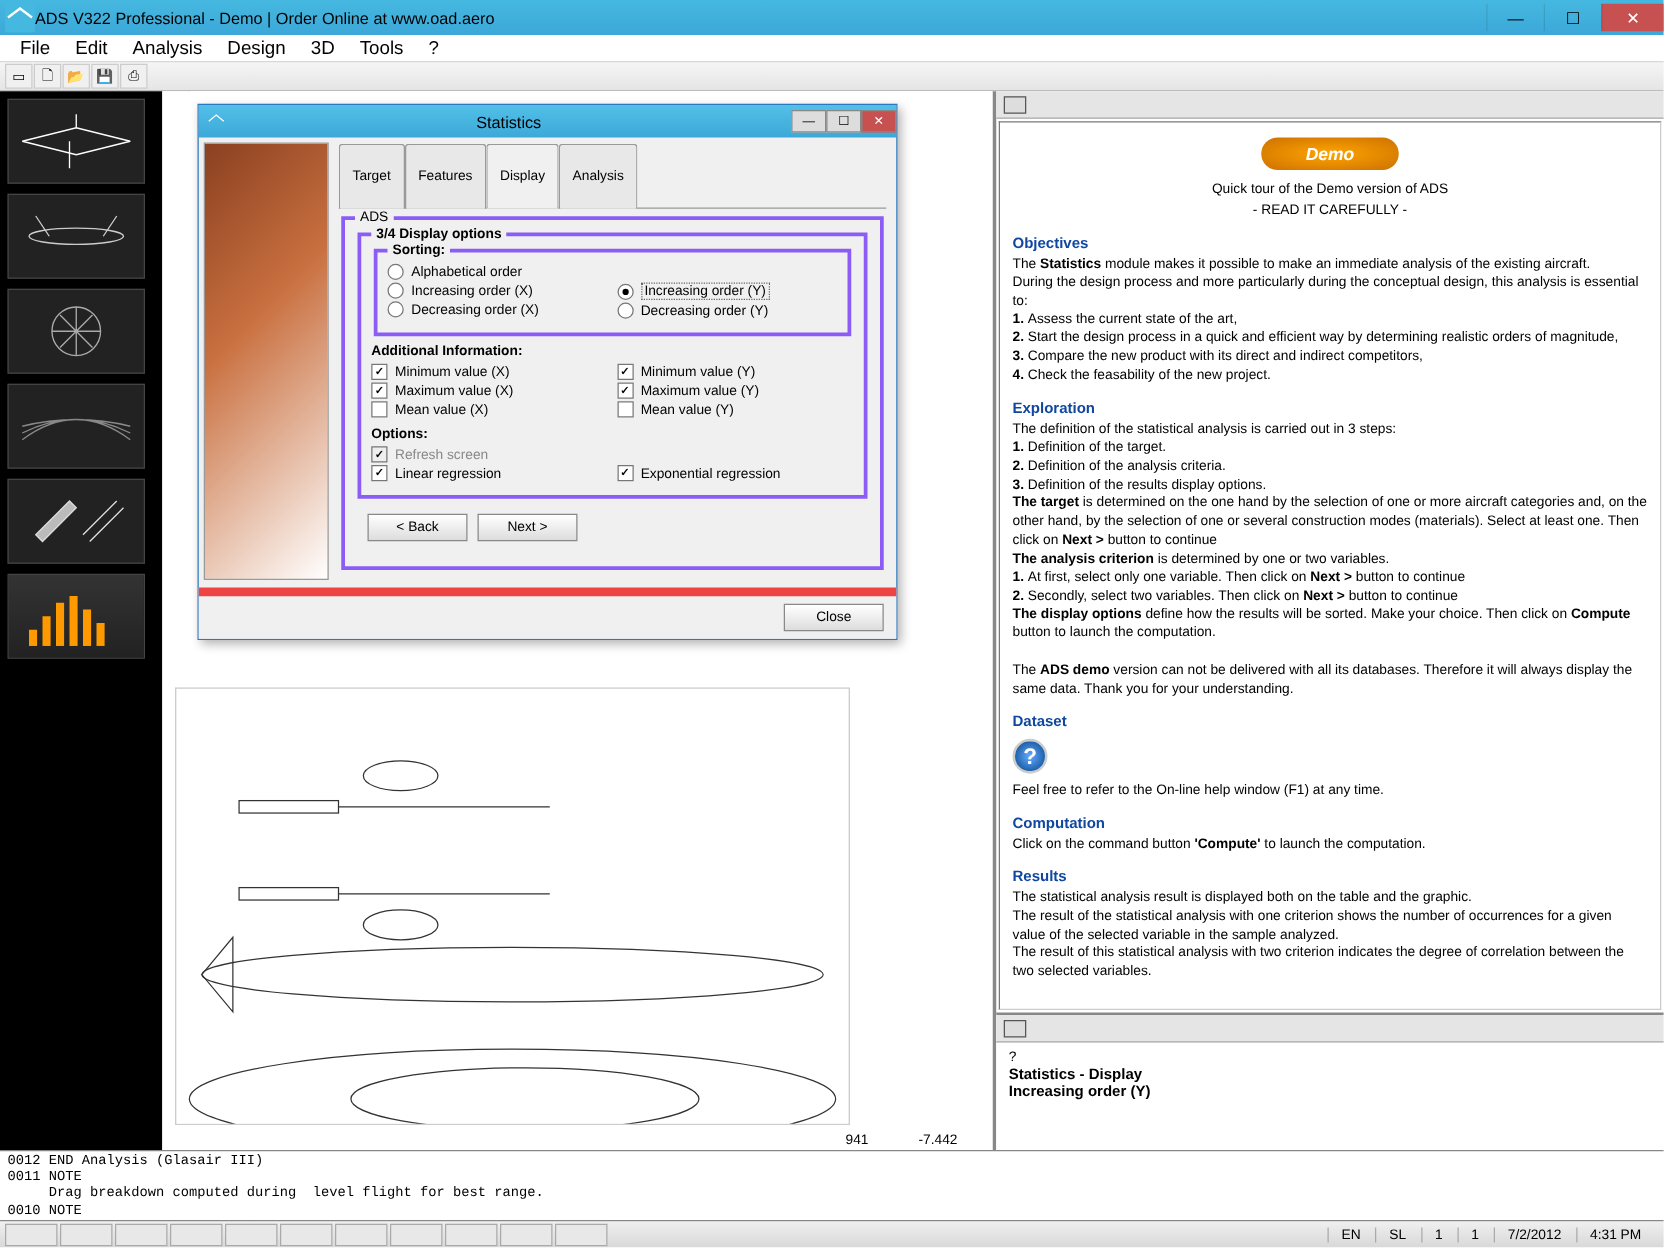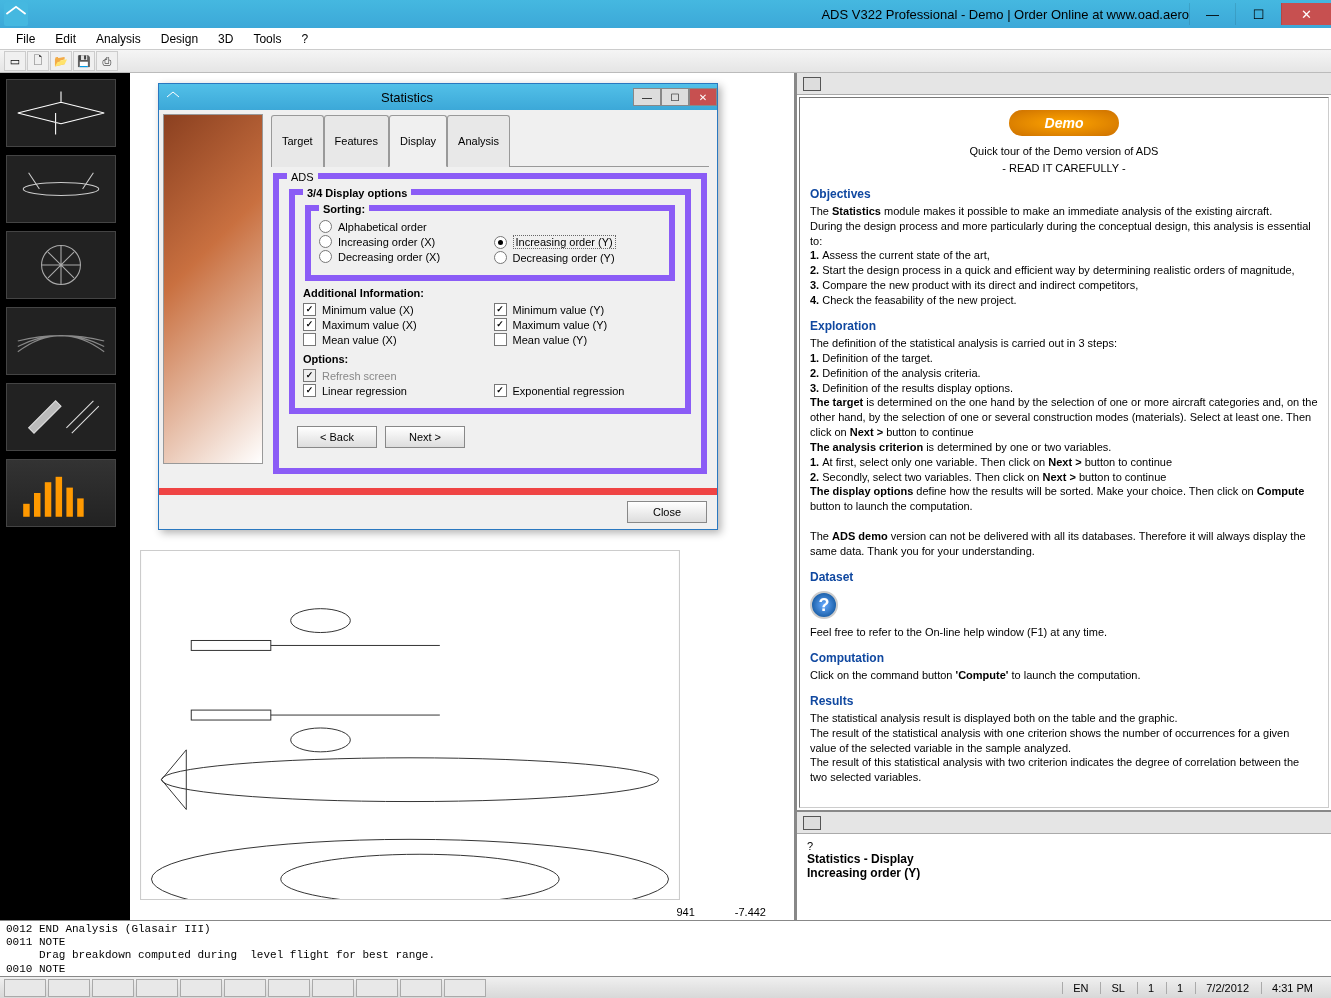--- a/index.html
+++ b/index.html
@@ -1,27 +1,27 @@
 <!DOCTYPE html>
 <html><head>
 <meta charset="utf-8">
 <style>
 * { box-sizing: border-box; margin: 0; padding: 0; }
 body { font-family: "Segoe UI", Tahoma, sans-serif; font-size: 11px; background: #fff; overflow: hidden; width: 1331px; height: 998px; position: relative; }
 
 
 .titlebar { height: 28px; background: linear-gradient(#45b8e0,#3ca8d8); display: flex; align-items: center; color: #000; position: relative; }
 .titlebar .icon { width: 24px; height: 24px; margin-left: 4px; background: #45b8e0; border-radius: 2px; display:flex;align-items:center;justify-content:center;}
-.titlebar .title { flex: 1; text-align: right; font-size: 13px; color: #000; }
+.titlebar .title { flex: 1; text-align: left; font-size: 13px; color: #000; }
 .titlebar .winbtns { display: flex; }
 .titlebar .winbtn { width: 46px; height: 22px; display:flex;align-items:center;justify-content:center; border-left:1px solid rgba(0,0,0,0.1); font-size:13px; }
 .titlebar .winbtn.close { background: #c75050; color:#fff; width:50px; }
 
 
-.menubar { height: 22px; background: #fff; border-bottom: 1px solid #ccc; display: flex; align-items: center; padding-left: 8px; gap: 4px; font-size: 12px; }
+.menubar { height: 22px; background: #fff; border-bottom: 1px solid #ccc; display: flex; align-items: center; padding-left: 8px; gap: 4px; font-size: 15px; }
 .menubar span { padding: 2px 8px; cursor: default; }
 
 
 .toolbar { height: 23px; background: linear-gradient(#f5f5f5,#e5e5e5); border-bottom: 1px solid #bbb; display:flex; align-items:center; padding-left:4px; gap:0; }
 .toolbar .tbtn { width:22px; height:20px; border:1px solid #ccc; background:#f0f0f0; margin-right:1px; display:flex;align-items:center;justify-content:center; }
 
 
 .main { display: flex; height: calc(998px - 28px - 22px - 23px - 56px - 22px); }
 
 
@@ -58,21 +58,21 @@
 .statwin .dlgtitle .t { flex:1; text-align:center; }
 .statwin .dlgtitle .dbtns{display:flex;gap:0;}
 .statwin .dlgtitle .dbtn{width:28px;height:18px;background:#ddd;border:1px solid #888;font-size:10px;display:flex;align-items:center;justify-content:center;}
 .statwin .dlgtitle .dbtn.cl{background:#c75050;color:#fff;}
 .statwin .body { display:flex; }
 .statwin .preview { width:100px; height:350px; background:linear-gradient(135deg,#8b4020 0%,#c97040 40%,#fff 100%); margin:4px; border:1px solid #999;}
 .statwin .tabs { flex:1; padding:4px 8px 8px 4px; }
 .tabstrip { display:flex; border-bottom:1px solid #999; }
 .tabstrip .tab { padding:19px 10px; font-size:11px; border:1px solid #999; border-bottom:none; background:#e8e8e8; margin-right:0; border-top-left-radius:3px; border-top-right-radius:3px; position:relative; top:1px;}
 .tabstrip .tab.active { background:#f0f0f0; border-bottom:1px solid #f0f0f0; }
-.fieldset { border:6px solid #8b5cf6; margin:6px 2px; padding:6px 8px 10px; }
+.fieldset { border:3px solid #8b5cf6; margin:6px 2px; padding:6px 8px 10px; }
 .fieldset > .legend { font-size:11px; background:#f0f0f0; padding:0 4px; margin-top:-14px; width:fit-content; margin-bottom:4px;}
 .fieldset.inner > .legend { font-weight:bold; }
 .optrow { display:flex; gap:7px; }
 .optcol { flex:1; }
 .opt { display:flex; align-items:center; gap:6px; padding:1px 0; font-size:11px;}
 .opt .radio,.opt .check{width:13px;height:13px;border:1px solid #777;background:#fff;display:flex;align-items:center;justify-content:center;font-size:9px;}
 .opt .radio{border-radius:50%;}
 .opt .radio.on::after{content:"";width:5px;height:5px;background:#000;border-radius:50%;}
 .opt .check.on::after{content:"✓";color:#000;font-weight:bold;line-height:9px;}
 .opt.disabled{color:#888;}

